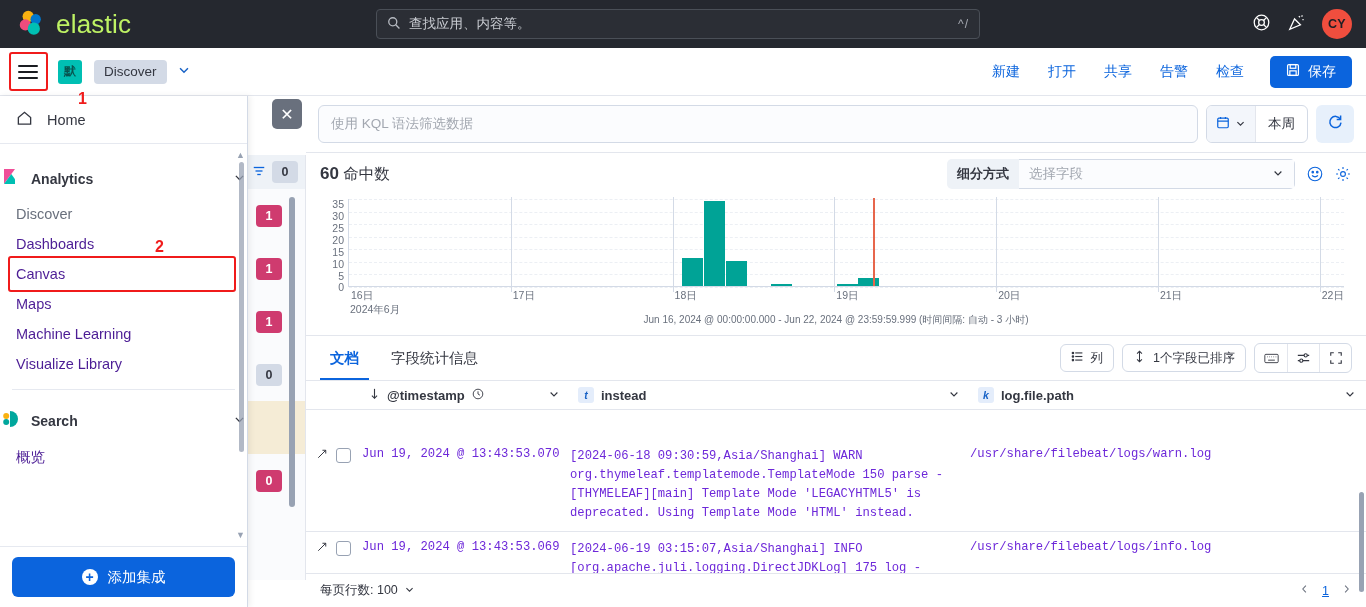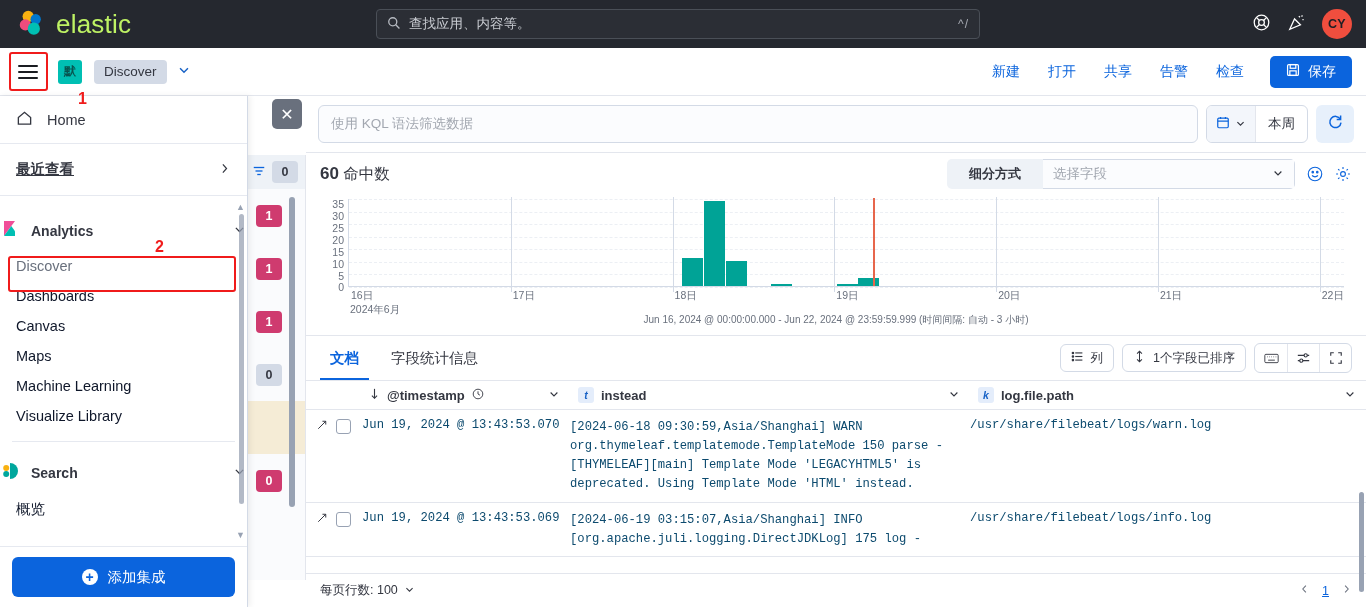--- a/index.html
+++ b/index.html
@@ -83,21 +83,21 @@
     border-bottom: 1px solid #e6e9f0; font-weight: 700; font-size: 14.5px;
   }
   .nav-recent .chev { margin-left: auto; color: #343741; font-weight: 400;}
   .nav-scroll { flex: 1; overflow: hidden; position: relative; padding-top: 14px; }
   .nav-group {
     display: flex; align-items: center; gap: 12px; padding: 10px 1px;
     font-weight: 700; font-size: 14px;
   }
   .nav-group .chev { margin-left: auto; font-weight: 400; color:#343741; }
   .nav-item {
-    padding: 7px 16px; font-size: 14.5px; color: #0f172a; cursor: pointer;
+    padding: 7px 16px; font-size: 14.5px; color: #4c1d95; cursor: pointer;
   }
   .nav-item.sel { color: #69707d; }
   .nav-divider { height:1px; background:#e6e9f0; margin: 10px 12px; }
   .nav-scrollbar {
     position: absolute; right: 3px; top: 18px; width: 5px; height: 290px;
     background: #98a2b3; border-radius: 3px; opacity:.75;
   }
   .nav-arrow-up { position:absolute; right:2px; top:6px; color:#98a2b3; font-size:9px;}
   .nav-arrow-dn { position:absolute; right:2px; bottom:6px; color:#98a2b3; font-size:9px;}
   .nav-footer { border-top: 1px solid #e6e9f0; padding: 10px 12px; }
@@ -157,21 +157,21 @@
     display: flex; align-items: center; justify-content: center; font-size: 16px; z-index: 60;
   }
 
   
   .histpanel { border-top: 1px solid #e3e6ed; padding: 0 14px; }
   .hist-head { height: 42px; display: flex; align-items: center; }
   .hit-count { font-size: 15.5px; }
   .hit-count b { font-size: 17px; font-weight: 700; }
   .breakdown { margin-left: auto; display: flex; align-items: center; gap: 10px;}
   .bd-group { display:flex; align-items:center; height:32px; border-radius:6px; overflow:hidden; width:350px; border:1px solid transparent;}
-  .bd-label { background:#eef2f7; height:100%; display:flex; align-items:center; padding: 0 22px; font-size:13px; font-weight:700; }
+  .bd-label { background:#eef2f7; height:100%; display:flex; align-items:center; padding: 0 10px; font-size:13px; font-weight:700; }
   .bd-select { flex:1; background:#fbfcfe; border:1px solid #d3dae6; border-left:none; height:100%; display:flex; align-items:center; padding:0 10px; color:#a2a7b0; font-size:13.5px;}
   .bd-select .chev { margin-left:auto; color:#343741;}
   .icon-btn { color:#0b64dd; cursor:pointer; display:flex; align-items:center;}
 
   .chart-area { position: relative; height: 110px; margin-top: 4px; }
   .y-labels { position:absolute; left:0; top:0; width:24px; height:88px; }
   .y-labels span { position:absolute; right:0; font-size:10.5px; color:#69707d; line-height:1; }
   .plot { position:absolute; left:28px; right:8px; top:0; height:88px; border-left:1px solid #d3dae6; border-bottom:1px solid #d3dae6;}
   .grid-h { position:absolute; left:0; right:0; height:0; border-top:1px dashed #eceff4;}
   .grid-v { position:absolute; top:-2px; bottom:-6px; width:1px; background:#d3dae6;}
@@ -198,21 +198,21 @@
   .tool-seg > div:first-child { border-left:none; }
 
   .thead { display: flex; height: 30px; align-items: center; border-top: 1px solid #e3e6ed; border-bottom:1px solid #e3e6ed; font-size: 13px; font-weight: 700;}
   .th { display:flex; align-items:center; gap:7px; height:100%; padding-left: 8px; }
   .th .chev { margin-left:auto; margin-right:10px; font-weight:400; color:#343741;}
   .type-badge {
     width:16px; height:16px; border-radius:3px; background:#e4edfb; color:#1862c6;
     font-size:10.5px; font-weight:700; display:flex; align-items:center; justify-content:center;
     font-style: italic;
   }
-  .tbody { font-family: "Liberation Mono", "DejaVu Sans Mono", monospace; font-size: 12.2px; color:#0c4a6e;}
+  .tbody { font-family: "Liberation Mono", "DejaVu Sans Mono", monospace; font-size: 12.2px; color:#6d28d9;margin-top:29px;}
   .trow { display: flex; border-bottom: 1px solid #e3e6ed; padding: 8px 0; }
   .cell-ctl { width: 56px; display: flex; align-items: flex-start; gap: 8px; padding-left: 10px; padding-top:1px;}
   .chk { width: 15px; height: 15px; border: 1px solid #98a2b3; border-radius: 3px; background:#fff;}
   .cell-ts { width: 208px; }
   .cell-msg { width: 400px; line-height: 1.55; padding-right:8px;}
   .cell-path { flex: 1; }
 
   .tfoot {
     position: absolute; bottom: 0; left: 0; width: 1060px; height: 34px;
     border-top: 1px solid #e3e6ed; background:#fff;
@@ -623,28 +623,20 @@
   <div class="navflyout">
     <div class="nav-home">
       <span>
         <svg width="17" height="17" viewBox="0 0 18 18" fill="none" stroke="#343741" stroke-width="1.4">
           <path d="M2.5 8 L9 2.5 L15.5 8 L15.5 15 L2.5 15 Z"></path>
         </svg>
       </span>
       <span>Home</span>
     </div>
 
-    <div class="nav-recent">
-      <span style="text-decoration:underline">最近查看</span>
-      <span class="chev">
-        <svg width="13" height="13" viewBox="0 0 16 16" fill="none" stroke="#343741" stroke-width="1.5">
-            <path d="M6 3 L10.5 8 L6 13"></path>
-          </svg>
-      </span>
-    </div>
 
     <div class="nav-scroll">
       <span class="nav-arrow-up">▲</span>
       <span class="nav-arrow-dn">▼</span>
       <div class="nav-scrollbar"></div>
 
       <div class="nav-group">
         <span>
           <svg width="18" height="18" viewBox="0 0 18 18">
             <path d="M3 1 L14 1 L3 16 Z" fill="#f04e98"></path>

